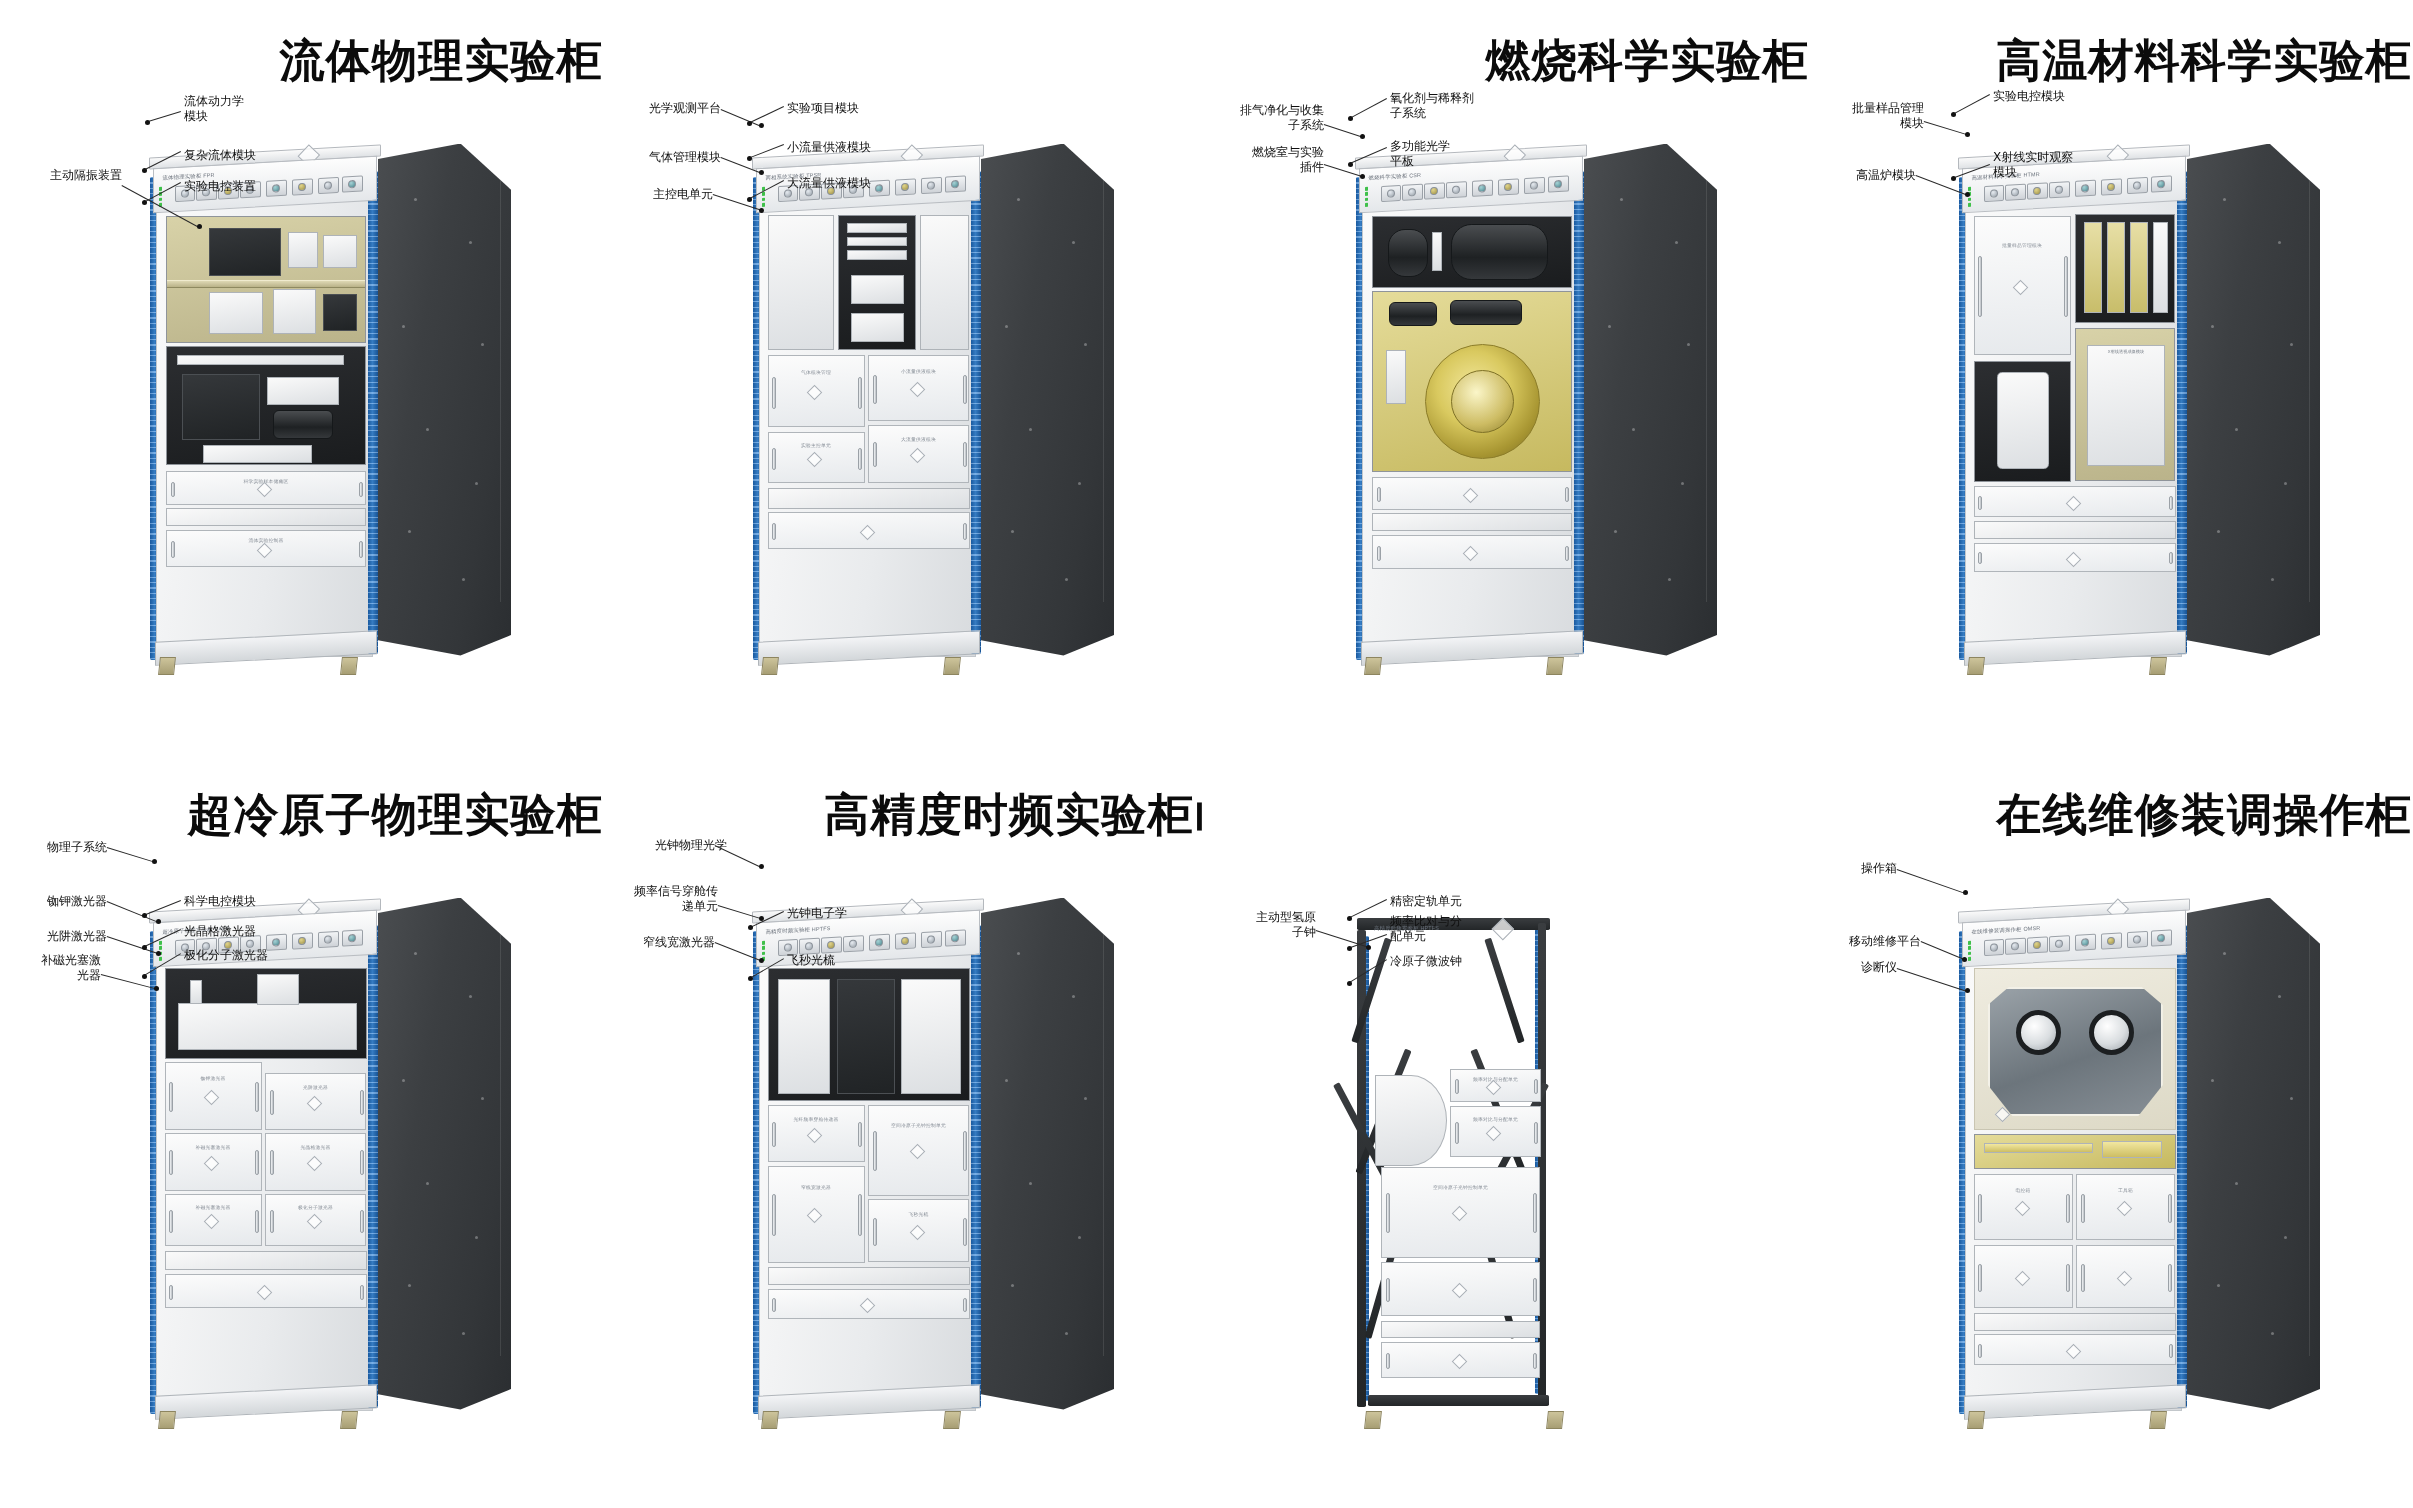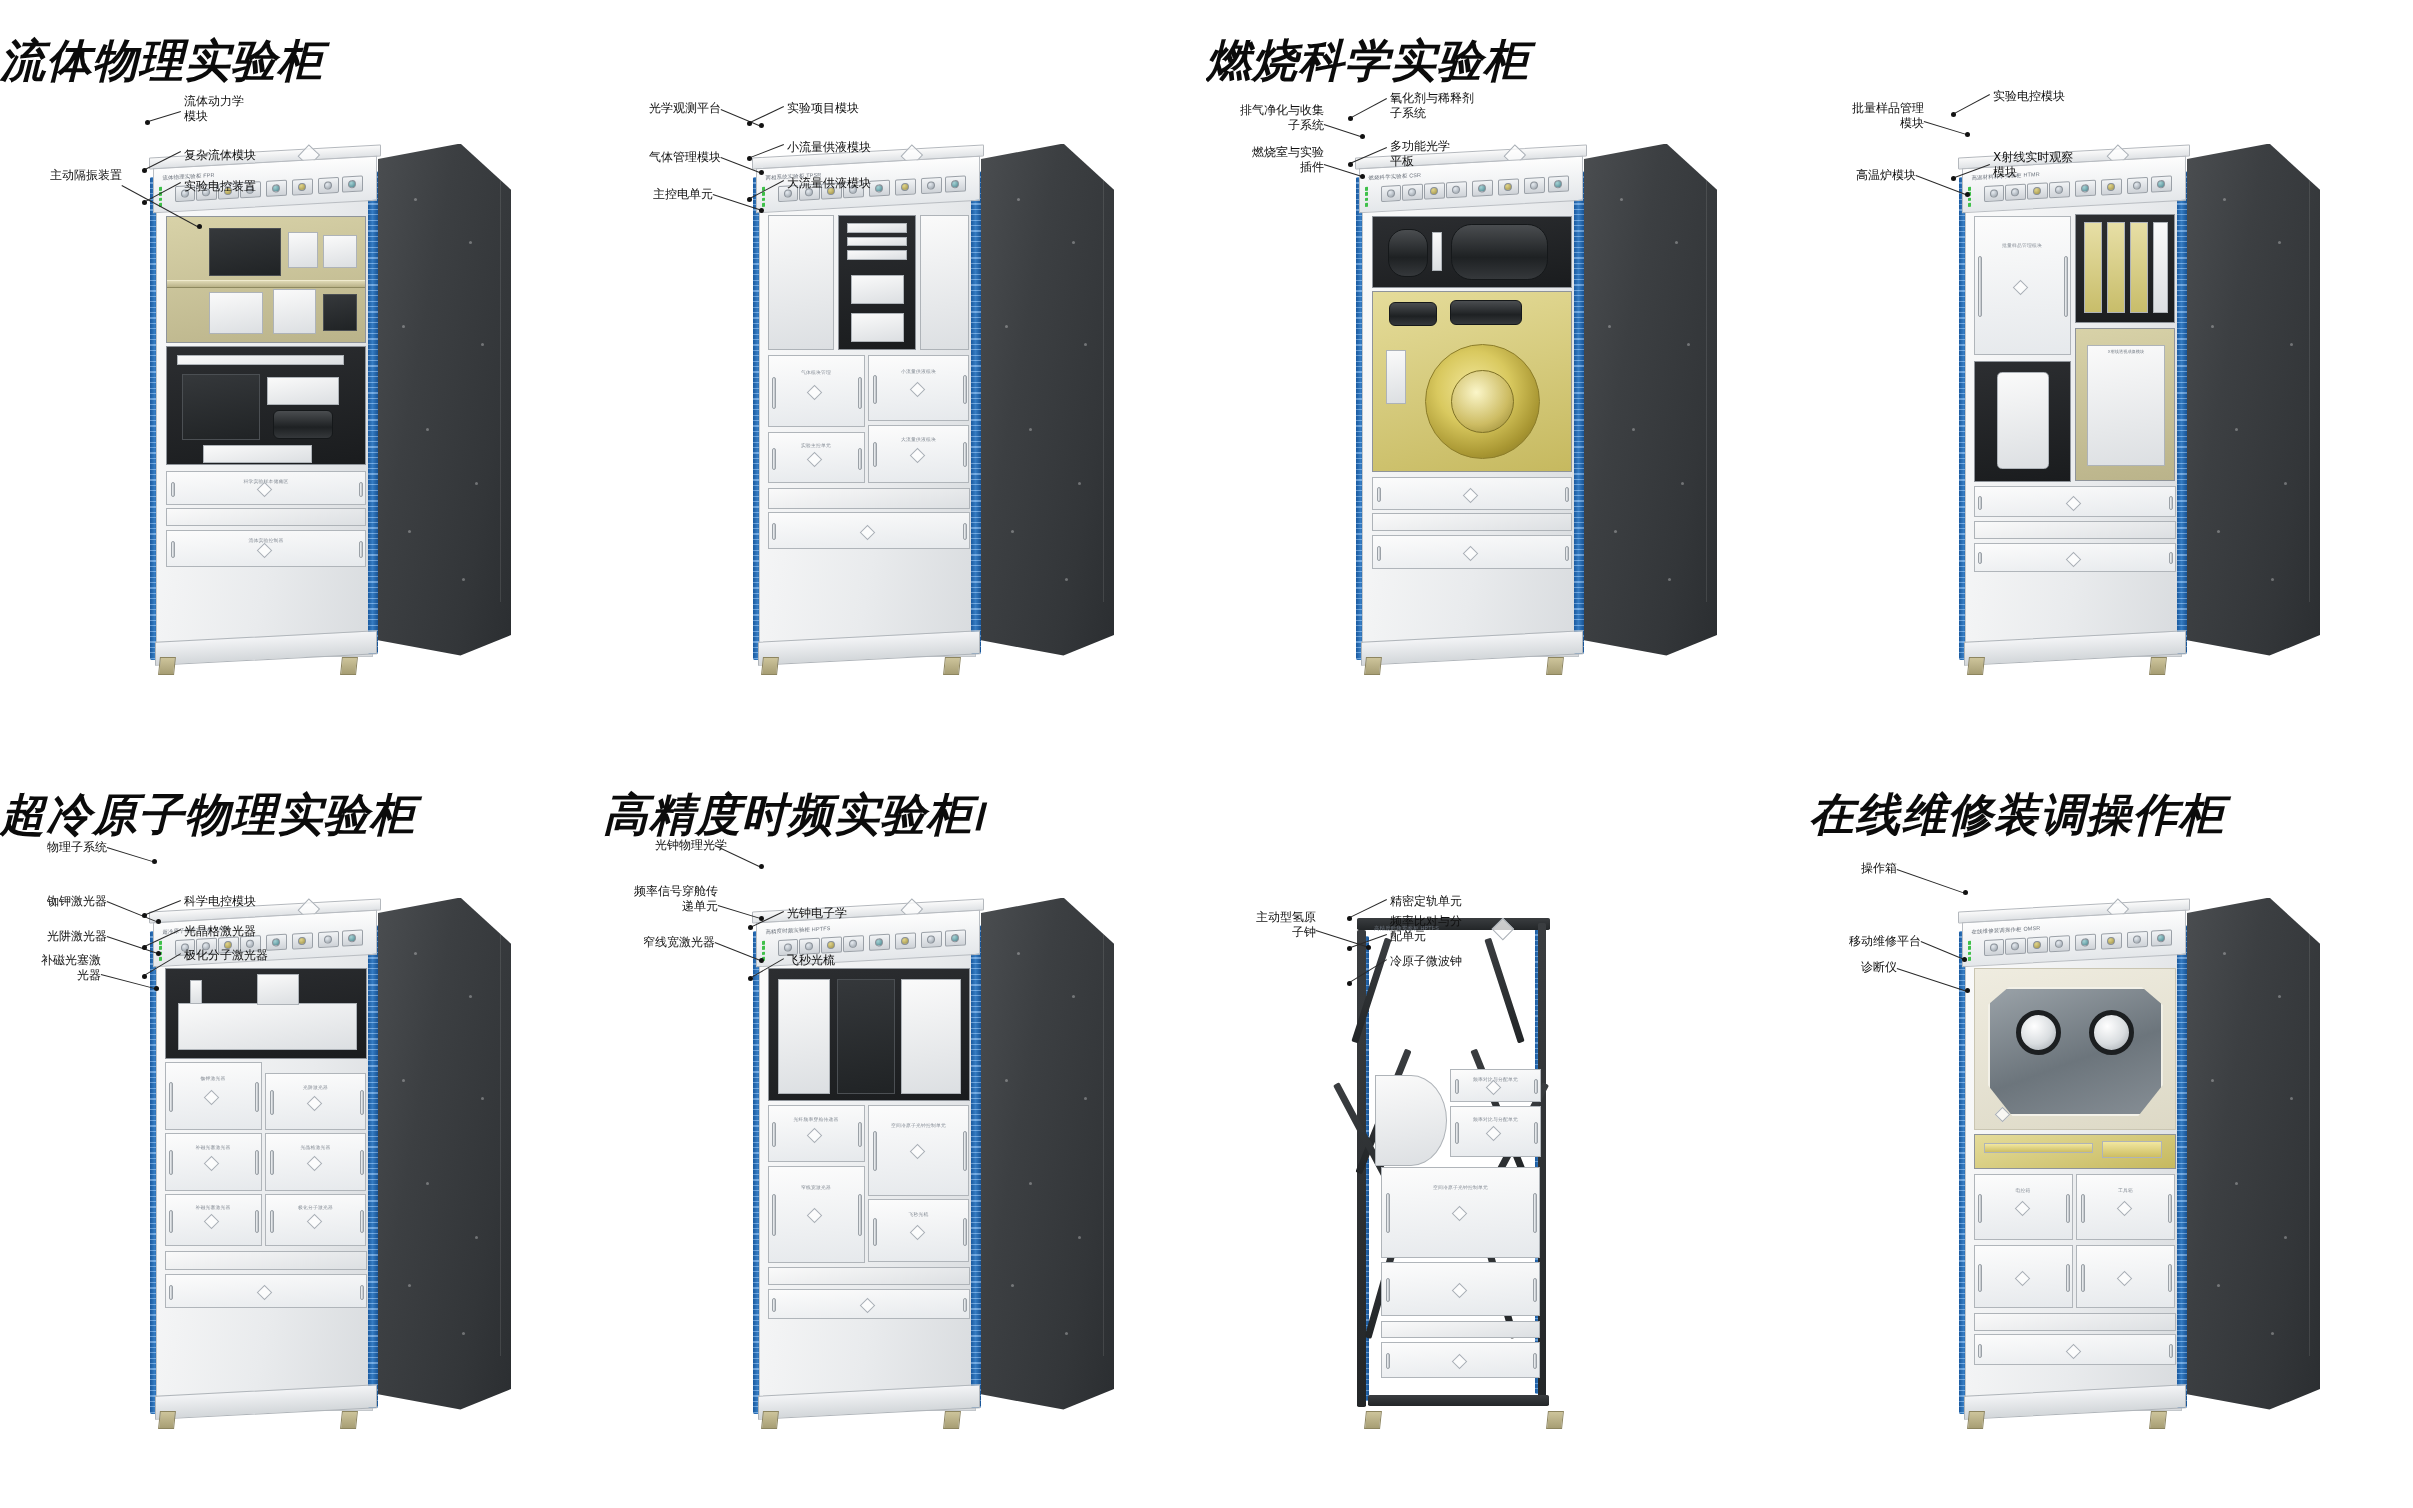--- a/index.html
+++ b/index.html
@@ -16,28 +16,27 @@
     grid-template-rows: repeat(2, 754px);
   }
   .panel {
     position: relative;
     width: 603px; height: 754px;
     overflow: hidden;
   }
   .panel-title {
     position: absolute;
     top: 31px; left: 0; width: 603px;
-    text-align: left;
+    text-align: right;
     font-size: 45px;
     font-weight: 900;
     letter-spacing: 1.2px;
     color: #0b0b0b;
     font-family: "DejaVu Sans", "Liberation Sans", sans-serif;
     white-space: nowrap;
-    font-style: italic;
   }
   .panel-title .rn { font-family: "Liberation Serif", serif; font-weight: 700; font-size: 37px; }
 
   
   .cab-wrap { position: absolute; left: 0; top: 0; width: 603px; height: 754px; }
   .cab {
     position: absolute;
     left: 138px; top: 140px;
     width: 265px; height: 531px;
   }
@@ -553,20 +552,21 @@
       <div class="callout r" style="left:184px;top:91px;width:415px">氧化剂与稀释剂
 子系统</div>
       <div class="leader" style="left:181px;top:99px;width:41px;transform:rotate(151.92751306414706deg)"></div>
           <div class="dot" style="left:142px;top:116px"></div>
       <div class="callout r" style="left:184px;top:139px;width:415px">多功能光学
 平板</div>
       <div class="leader" style="left:181px;top:148px;width:39px;transform:rotate(156.5713071912546deg)"></div>
           <div class="dot" style="left:142px;top:162px"></div>
     </div>
     <div class="panel">
+      <div class="panel-title">高温材料科学实验柜</div>
       <div class="cab-wrap">
              <div class="cab">
           <div class="side">
             <div class="side-seam"></div>
             <div class="side-dot" style="left:36px;top:54px"></div>
             <div class="side-dot" style="left:91px;top:97px"></div>
             <div class="side-dot" style="left:24px;top:181px"></div>
             <div class="side-dot" style="left:103px;top:199px"></div>
             <div class="side-dot" style="left:48px;top:284px"></div>
             <div class="side-dot" style="left:97px;top:338px"></div>

